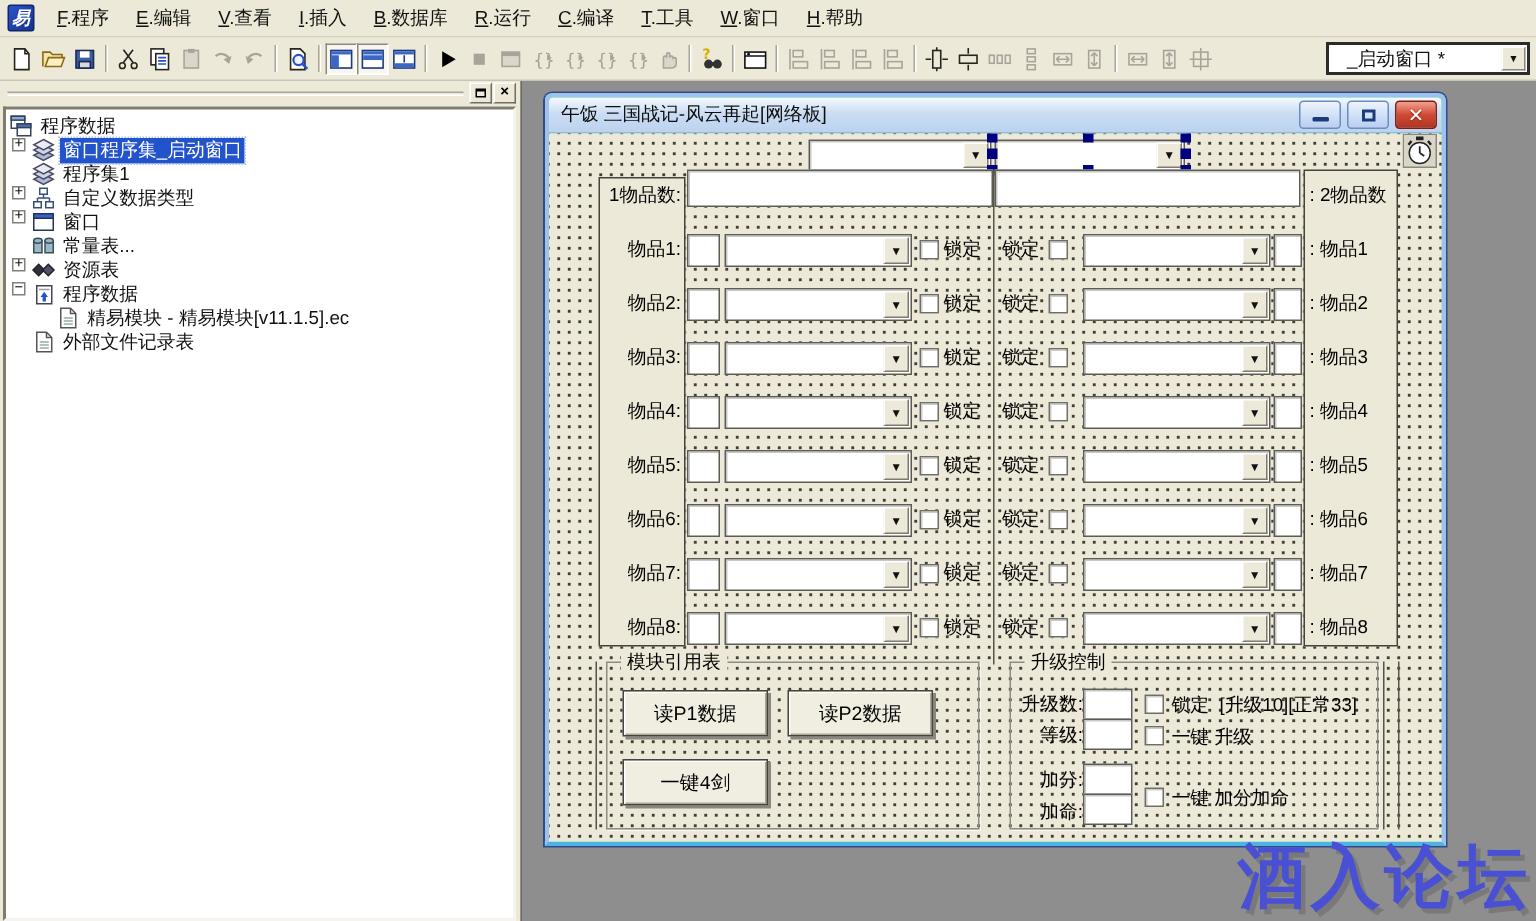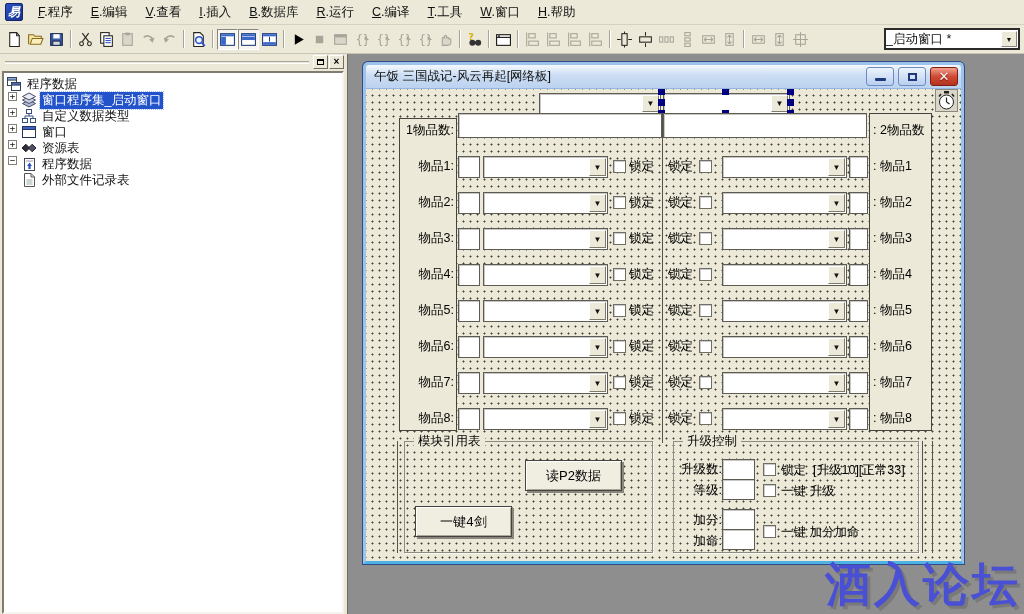--- a/index.html
+++ b/index.html
@@ -18,21 +18,21 @@
 
   
   #toolbar { position:absolute; left:0; top:25px; right:0; height:29px; display:flex; align-items:center;
              padding:0 4px; background:#ECE9D8; border-bottom:1px solid #C9C5B5; }
   .tb-btn { width:21px; height:21px; display:flex; align-items:center; justify-content:center;
             border:1px solid transparent; background:transparent; flex:0 0 auto; }
   .tb-btn.pressed { border-color:#8A867A #FFFFFF #FFFFFF #8A867A; background:#F7F5EF; }
   .tb-sep { width:2px; height:18px; border-left:1px solid #A8A499; border-right:1px solid #FFFFFF; margin:0 3px; flex:0 0 auto; }
   #tb-combo { margin-left:auto; width:136px; height:22px; background:#fff; border:2px solid #2B2B2B;
               display:flex; align-items:center; flex:0 0 auto; }
-  #tb-combo .txt { flex:1; padding-left:0; font-size:12.5px; white-space:nowrap; overflow:hidden; }
+  #tb-combo .txt { flex:1; padding-left:12px; font-size:12.5px; white-space:nowrap; overflow:hidden; }
   #tb-combo .arr { width:16px; height:16px; margin-right:1px; background:#ECE9D8;
                    border:1px solid; border-color:#fff #8a867a #8a867a #fff;
                    display:flex; align-items:center; justify-content:center; font-size:7px; color:#111; }
 
   
   #workspace { position:absolute; left:0; top:54px; right:0; bottom:0; }
   #explorer { position:absolute; left:0; top:0; width:347px; height:100%; background:#ECE9D8; }
   #explorer-header { position:relative; height:17px; }
   #explorer-grip { position:absolute; left:5px; right:38px; top:7px; height:3px;
                    border-top:1px solid #A8A499; border-bottom:1px solid #fff; }
@@ -437,20 +437,30 @@
             <span class="plus-box">+</span>
             <span class="tree-icon"><svg width="16" height="16" viewBox="0 0 16 16">
                 <path d="M8 8 L14.5 11.5 8 15 1.5 11.5z" fill="#AEBAD8" stroke="#4A4A62"></path>
                 <path d="M8 4.5 L14.5 8 8 11.5 1.5 8z" fill="#CDD4E8" stroke="#4A4A62"></path>
                 <path d="M8 1 L14.5 4.5 8 8 1.5 4.5z" fill="#EAECF4" stroke="#4A4A62"></path>
               </svg></span>
             <span class="tree-label selected">窗口程序集_启动窗口</span>
           </div>
           <div class="tree-row">
             <span class="tree-spacer" style="width: 4px;"></span>
+            <span class="tree-spacer" style="width: 13px;"></span>
+            <span class="tree-icon"><svg width="16" height="16" viewBox="0 0 16 16">
+                <path d="M8 8 L14.5 11.5 8 15 1.5 11.5z" fill="#AEBAD8" stroke="#4A4A62"></path>
+                <path d="M8 4.5 L14.5 8 8 11.5 1.5 8z" fill="#CDD4E8" stroke="#4A4A62"></path>
+                <path d="M8 1 L14.5 4.5 8 8 1.5 4.5z" fill="#EAECF4" stroke="#4A4A62"></path>
+              </svg></span>
+            <span class="tree-label">程序集1</span>
+          </div>
+          <div class="tree-row">
+            <span class="tree-spacer" style="width: 4px;"></span>
             <span class="plus-box">+</span>
             <span class="tree-icon"><svg width="16" height="16" viewBox="0 0 16 16">
                 <g fill="#fff" stroke="#35507A">
                   <rect x="5.5" y="1.5" width="5" height="4"></rect>
                   <rect x="1.5" y="10.5" width="5" height="4"></rect>
                   <rect x="9.5" y="10.5" width="5" height="4"></rect>
                 </g>
                 <path d="M8 5.5 V8 M4 8 H12 M4 8 V10.5 M12 8 V10.5" fill="none" stroke="#35507A"></path>
               </svg></span>
             <span class="tree-label">自定义数据类型</span>
@@ -459,36 +469,63 @@
             <span class="tree-spacer" style="width: 4px;"></span>
             <span class="plus-box">+</span>
             <span class="tree-icon"><svg width="16" height="16" viewBox="0 0 16 16">
                 <rect x="1.5" y="2.5" width="13" height="11" fill="#fff" stroke="#23355A"></rect>
                 <rect x="1.5" y="2.5" width="13" height="3" fill="#3A62C8" stroke="#23355A"></rect>
               </svg></span>
             <span class="tree-label">窗口</span>
           </div>
           <div class="tree-row">
             <span class="tree-spacer" style="width: 4px;"></span>
+            <span class="tree-spacer" style="width: 13px;"></span>
+            <span class="tree-icon"><svg width="16" height="16" viewBox="0 0 16 16">
+                <g stroke="#35505A" fill="#9FB6C6">
+                  <rect x="1.5" y="4.5" width="5.5" height="8"></rect>
+                  <ellipse cx="4.25" cy="4.5" rx="2.75" ry="1.6"></ellipse>
+                  <rect x="9" y="4.5" width="5.5" height="8"></rect>
+                  <ellipse cx="11.75" cy="4.5" rx="2.75" ry="1.6"></ellipse>
+                </g>
+              </svg></span>
+            <span class="tree-label">常量表...</span>
+          </div>
+          <div class="tree-row">
+            <span class="tree-spacer" style="width: 4px;"></span>
             <span class="plus-box">+</span>
             <span class="tree-icon"><svg width="16" height="16" viewBox="0 0 16 16">
                 <path d="M1 8 L4.8 4.2 8.6 8 4.8 11.8z" fill="#30303E" stroke="#222"></path>
                 <path d="M7.4 8 L11.2 4.2 15 8 11.2 11.8z" fill="#50506A" stroke="#222"></path>
               </svg></span>
             <span class="tree-label">资源表</span>
           </div>
           <div class="tree-row">
             <span class="tree-spacer" style="width: 4px;"></span>
             <span class="plus-box">−</span>
             <span class="tree-icon"><svg width="16" height="16" viewBox="0 0 16 16">
                 <rect x="3.5" y="2.5" width="10" height="12" fill="#fff" stroke="#445"></rect>
                 <line x1="5" y1="5" x2="12" y2="5" stroke="#99A"></line>
                 <path d="M6 10 L8.5 6.5 11 10 H9.6 V13 H7.4 V10z" fill="#2A52C8"></path>
               </svg></span>
             <span class="tree-label">程序数据</span>
+          </div>
+          <div class="tree-row">
+            <span class="tree-spacer" style="width: 20px;"></span>
+            <span class="tree-spacer" style="width: 13px;"></span>
+            <span class="tree-icon"><svg width="16" height="16" viewBox="0 0 16 16">
+                <path d="M3.5 1.5 H10 L13.5 5 V14.5 H3.5z" fill="#fff" stroke="#555"></path>
+                <path d="M10 1.5 V5 H13.5" fill="none" stroke="#555"></path>
+                <g stroke="#9AA">
+                  <line x1="5.5" y1="8" x2="11.5" y2="8"></line>
+                  <line x1="5.5" y1="10" x2="11.5" y2="10"></line>
+                  <line x1="5.5" y1="12" x2="11.5" y2="12"></line>
+                </g>
+              </svg></span>
+            <span class="tree-label">精易模块 - 精易模块[v11.1.5].ec</span>
           </div>
           <div class="tree-row">
             <span class="tree-spacer" style="width: 4px;"></span>
             <span class="tree-spacer" style="width: 13px;"></span>
             <span class="tree-icon"><svg width="16" height="16" viewBox="0 0 16 16">
                 <path d="M3.5 1.5 H10 L13.5 5 V14.5 H3.5z" fill="#fff" stroke="#555"></path>
                 <path d="M10 1.5 V5 H13.5" fill="none" stroke="#555"></path>
                 <g stroke="#9AA">
                   <line x1="5.5" y1="8" x2="11.5" y2="8"></line>
                   <line x1="5.5" y1="10" x2="11.5" y2="10"></line>
@@ -669,20 +706,21 @@
               <div class="edit3d" style="left:483px;top:319px;width:19px;height:22px;"></div>
               <div class="form-label" style="left:507px;top:321px;z-index:3;">: 物品8</div>
             </div>
 
           <div class="vline" style="left:31px;top:352px;height:112px;"></div>
           <div class="vline" style="left:556px;top:352px;height:112px;"></div>
           <div class="vline" style="left:566px;top:352px;height:112px;"></div>
 
           <div class="groupbox" style="left:38px;top:352px;width:249px;height:112px;">
             <span class="group-title">模块引用表</span>
+            <div class="push-btn" style="left:10px;top:18px;width:97px;height:31px;">读P1数据</div>
             <div class="push-btn" style="left:120px;top:18px;width:97px;height:31px;">读P2数据</div>
             <div class="push-btn" style="left:10px;top:64px;width:97px;height:31px;font-family:Liberation Mono, monospace;">一键4剑</div>
           </div>
 
           <div class="groupbox" style="left:307px;top:352px;width:246px;height:112px;">
             <span class="group-title">升级控制</span>
             <div class="form-label r-align" style="left:2px;top:19px;width:46px;">升级数:</div>
             <div class="form-label r-align" style="left:2px;top:40px;width:46px;">等级:</div>
             <div class="form-label r-align" style="left:2px;top:70px;width:46px;">加分:</div>
             <div class="form-label r-align" style="left:2px;top:91px;width:46px;">加命:</div>

